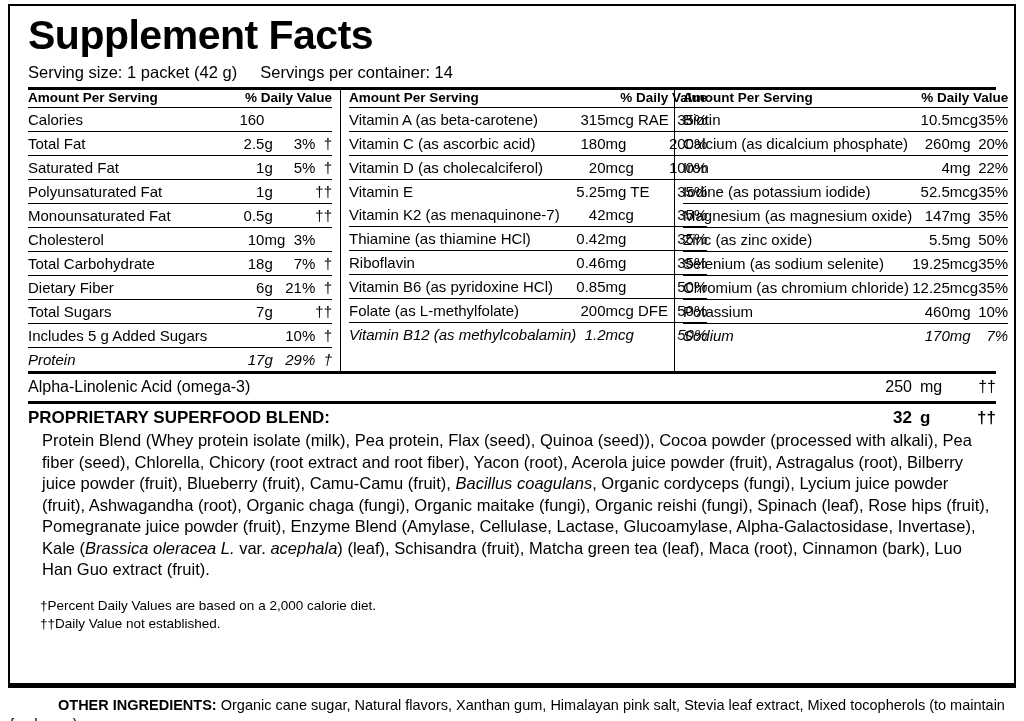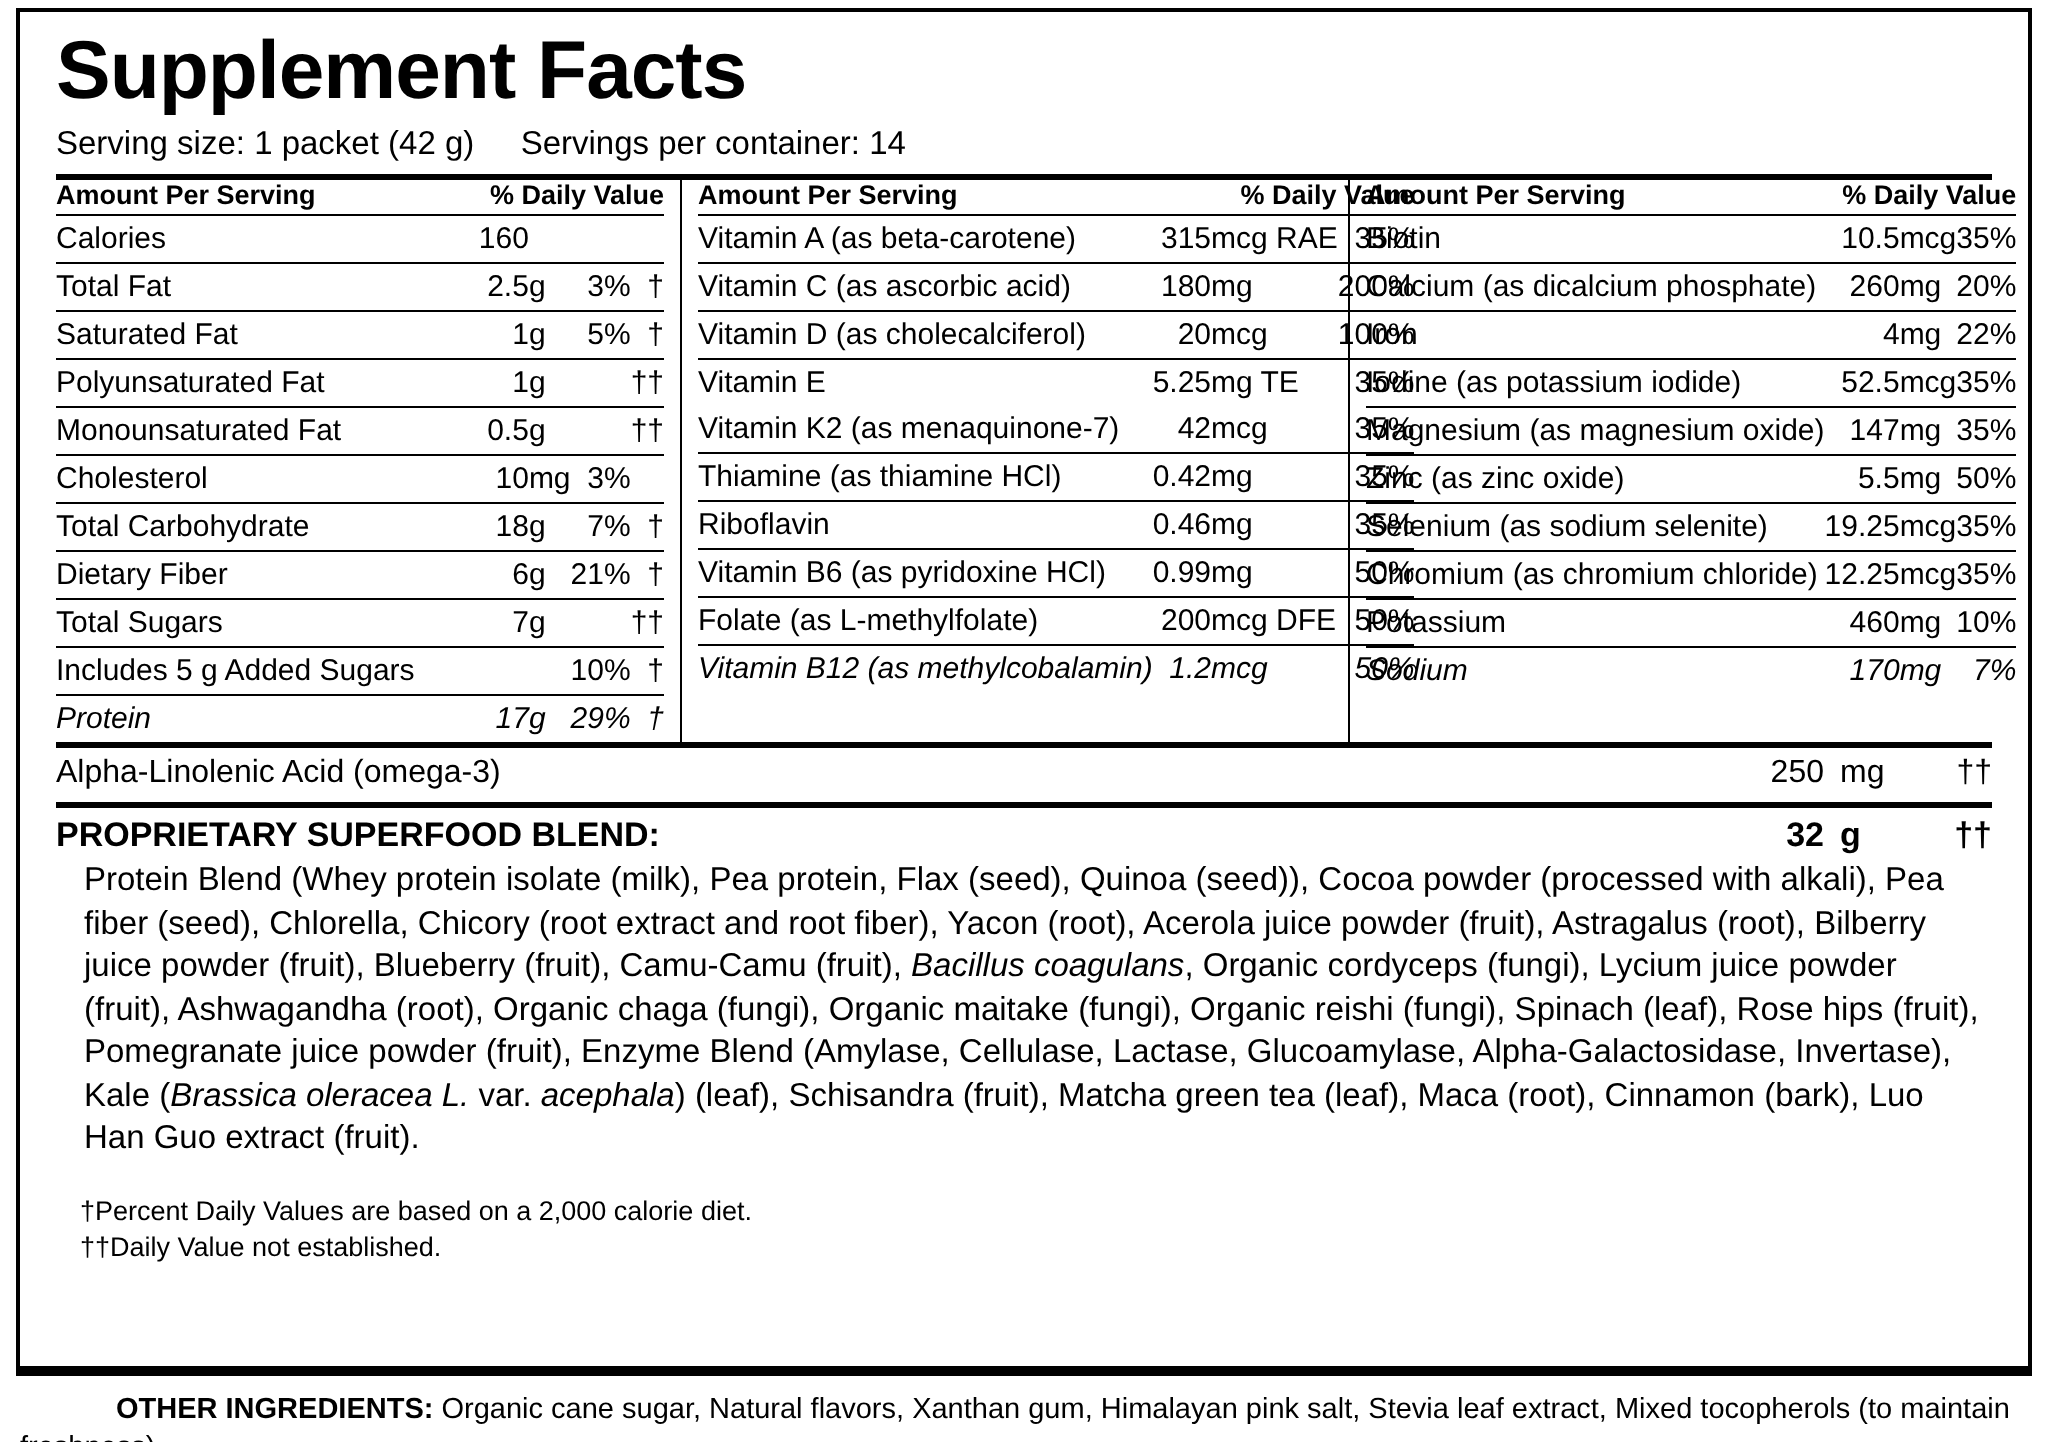--- a/index.html
+++ b/index.html
@@ -309,21 +309,21 @@
             <td class="dv">35%</td>
           </tr>
           <tr>
             <td class="name">Riboflavin</td>
             <td class="amt">0.46</td>
             <td class="unit">mg</td>
             <td class="dv">35%</td>
           </tr>
           <tr>
             <td class="name">Vitamin B6 (as pyridoxine HCl)</td>
-            <td class="amt">0.99</td>
+            <td class="amt">0.85</td>
             <td class="unit">mg</td>
             <td class="dv">50%</td>
           </tr>
           <tr>
             <td class="name">Folate (as L-methylfolate)</td>
             <td class="amt">200</td>
             <td class="unit">mcg DFE</td>
             <td class="dv">50%</td>
           </tr>
           <tr class="last">

